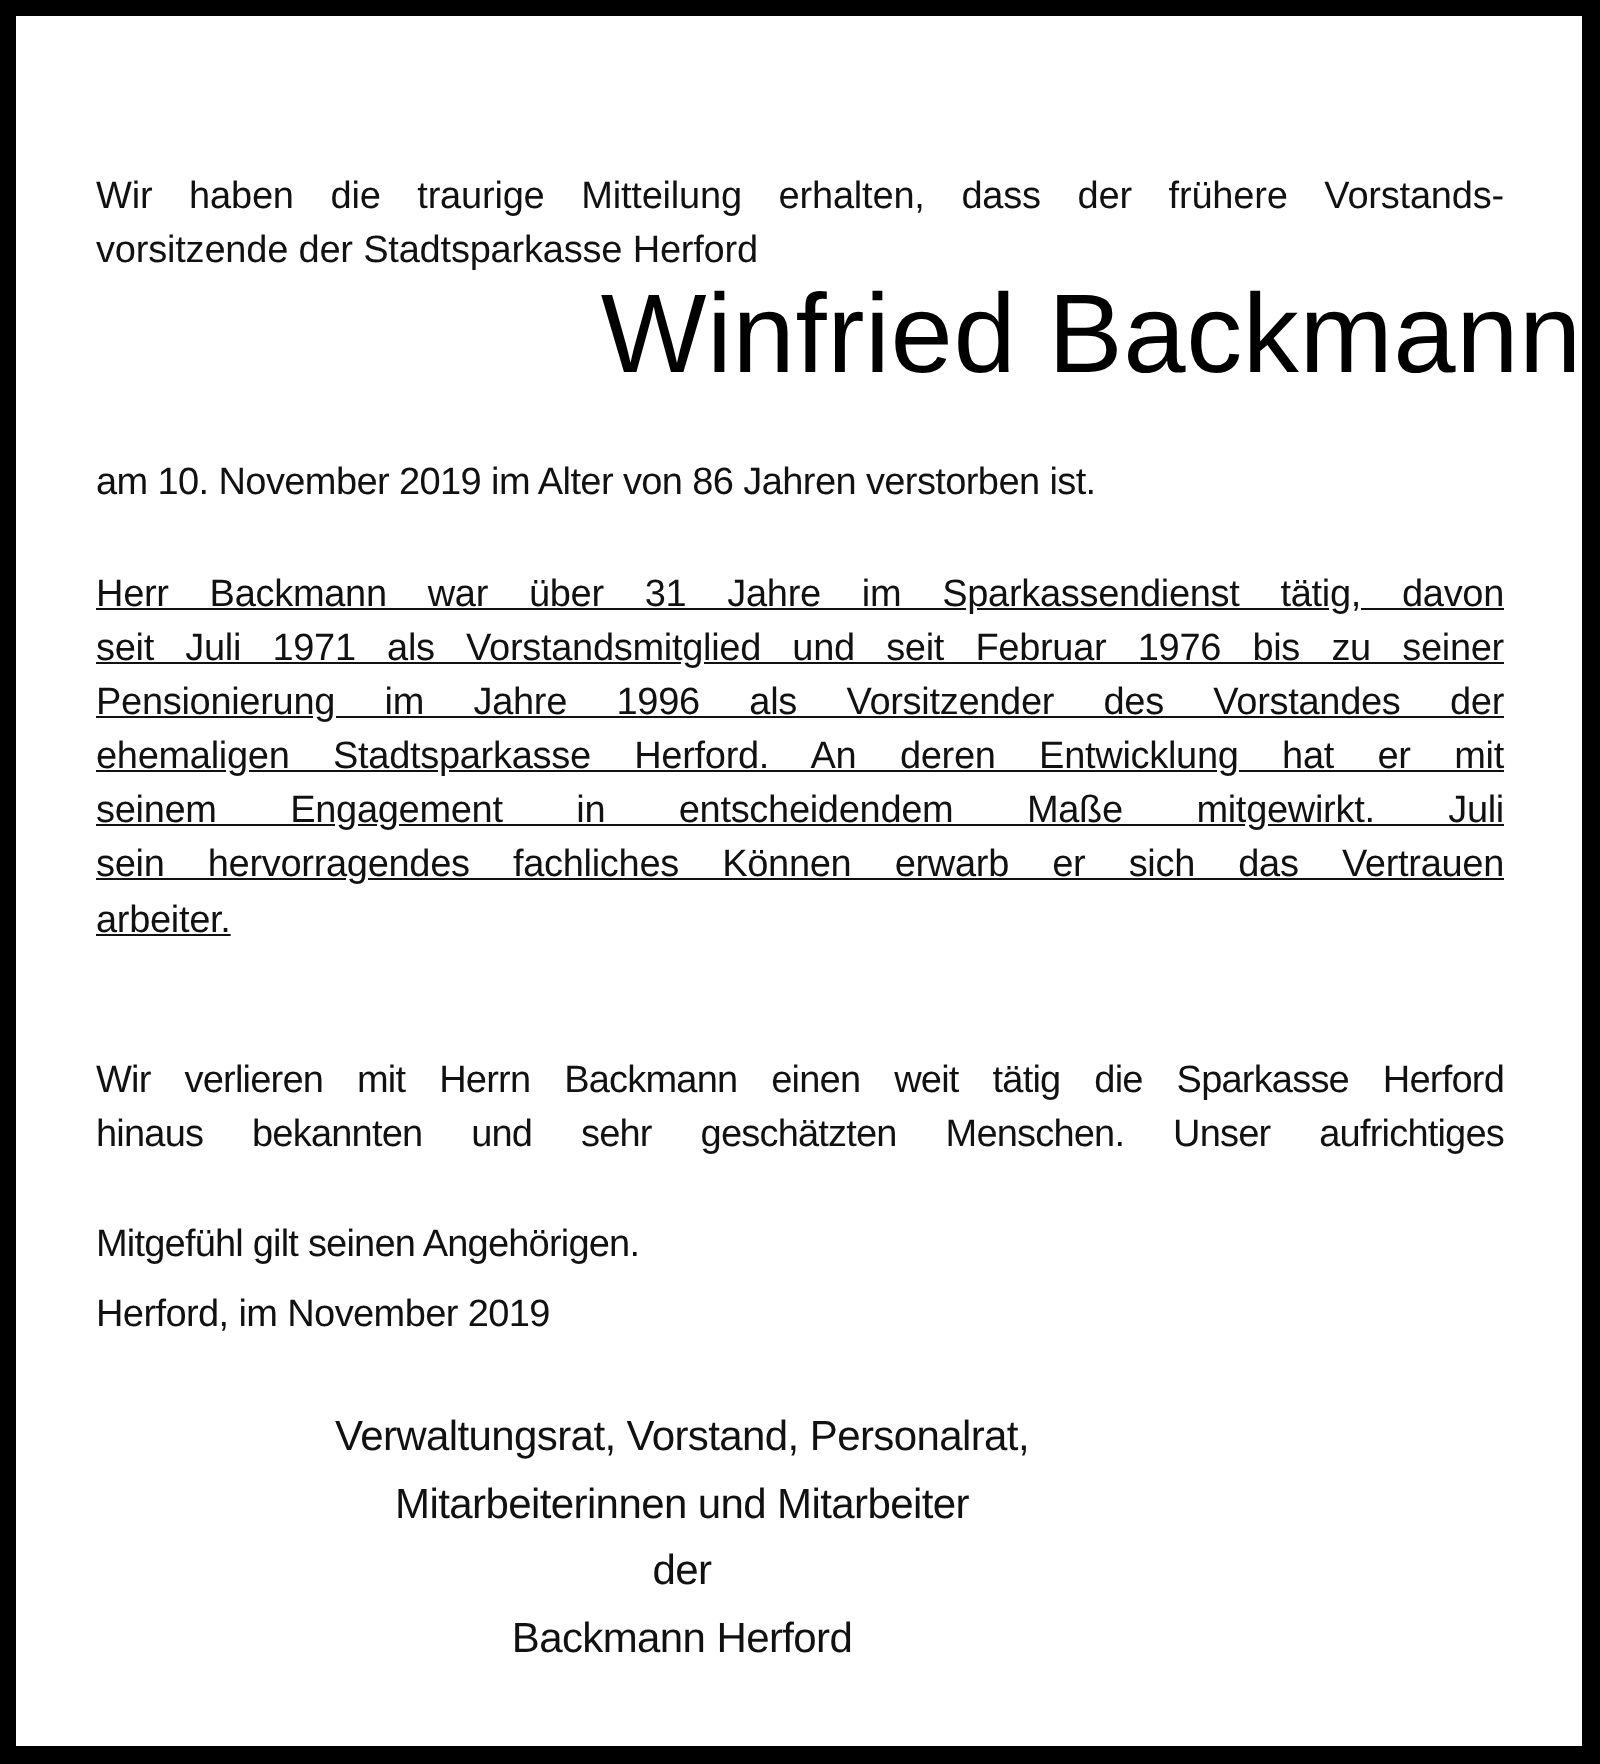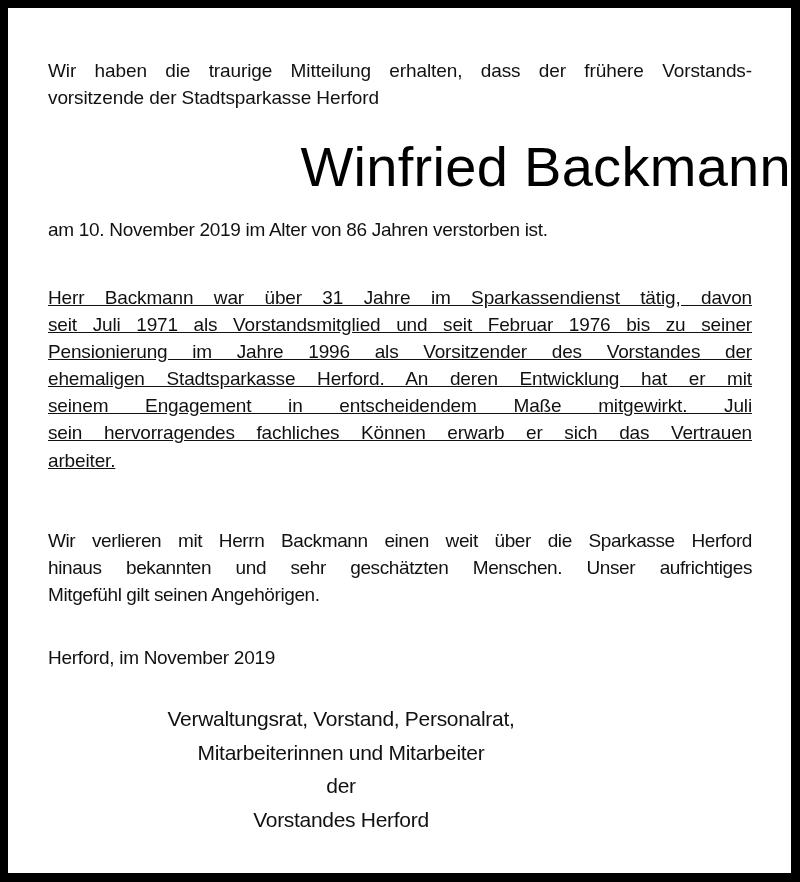--- a/index.html
+++ b/index.html
@@ -46,21 +46,21 @@
       font-size: 56px;
       line-height: 70px;
       margin: 0;
       color: #000000;
       font-weight: normal;
       letter-spacing: 0.3px;
     }
     .death {
       position: absolute;
       left: 40px;
-      top: 208px;
+      top: 220px;
       width: 704px;
       font-size: 19px;
       line-height: 27px;
       margin: 0;
       letter-spacing: -0.3px;
     }
     .para {
       position: absolute;
       left: 40px;
       width: 704px;
@@ -100,46 +100,46 @@
       letter-spacing: -0.3px;
     }
     .signoff .line { display: block; }
   </style>
 </head>
 <body>
 
 <div class="frame">
 
   <p class="intro">
-    <span class="line just" style="display: block; white-space: nowrap; width: 704px;">Wir haben die traurige Mitteilung erhalten, dass der frühere Vorstands-</span>
+    <span class="line just" style="display: block; white-space: nowrap; width: 704px; margin-top: 28px;">Wir haben die traurige Mitteilung erhalten, dass der frühere Vorstands-</span>
     <span class="line" style="display: block; white-space: nowrap; width: 704px;">vorsitzende der Stadtsparkasse Herford</span>
   </p>
 
   <h1 class="name">Winfried Backmann</h1>
 
   <p class="death">am 10. November 2019 im Alter von 86 Jahren verstorben ist.</p>
 
   <p class="para p1">
     <span class="line" style="display: block; white-space: nowrap; width: 704px;">Herr Backmann war über 31 Jahre im Sparkassendienst tätig, davon</span>
     <span class="line" style="display: block; white-space: nowrap; width: 704px;">seit Juli 1971 als Vorstandsmitglied und seit Februar 1976 bis zu seiner</span>
     <span class="line" style="display: block; white-space: nowrap; width: 704px;">Pensionierung im Jahre 1996 als Vorsitzender des Vorstandes der</span>
     <span class="line" style="display: block; white-space: nowrap; width: 704px;">ehemaligen Stadtsparkasse Herford. An deren Entwicklung hat er mit</span>
     <span class="line" style="display: block; white-space: nowrap; width: 704px;">seinem Engagement in entscheidendem Maße mitgewirkt. Juli</span>
     <span class="line" style="display: block; white-space: nowrap; width: 704px;">sein hervorragendes fachliches Können erwarb er sich das Vertrauen</span>
     <span class="line last" style="display: block; white-space: nowrap; width: 704px;">arbeiter.</span>
   </p>
 
   <p class="para p2">
-    <span class="line" style="display: block; white-space: nowrap; width: 704px;">Wir verlieren mit Herrn Backmann einen weit über die Sparkasse Herford</span>
+    <span class="line" style="display: block; white-space: nowrap; width: 704px;">Wir verlieren mit Herrn Backmann einen weit tätig die Sparkasse Herford</span>
     <span class="line" style="display: block; white-space: nowrap; width: 704px;">hinaus bekannten und sehr geschätzten Menschen. Unser aufrichtiges</span>
-    <span class="line last" style="display: block; white-space: nowrap; width: 704px;">Mitgefühl gilt seinen Angehörigen.</span>
+    <span class="line last" style="display: block; white-space: nowrap; width: 704px; margin-top: 28px;">Mitgefühl gilt seinen Angehörigen.</span>
   </p>
 
   <p class="place">Herford, im November 2019</p>
 
   <p class="signoff">
     <span class="line">Verwaltungsrat, Vorstand, Personalrat,</span>
     <span class="line">Mitarbeiterinnen und Mitarbeiter</span>
     <span class="line">der</span>
-    <span class="line">Vorstandes Herford</span>
+    <span class="line">Backmann Herford</span>
   </p>
 
 </div>
 
 </body></html>

